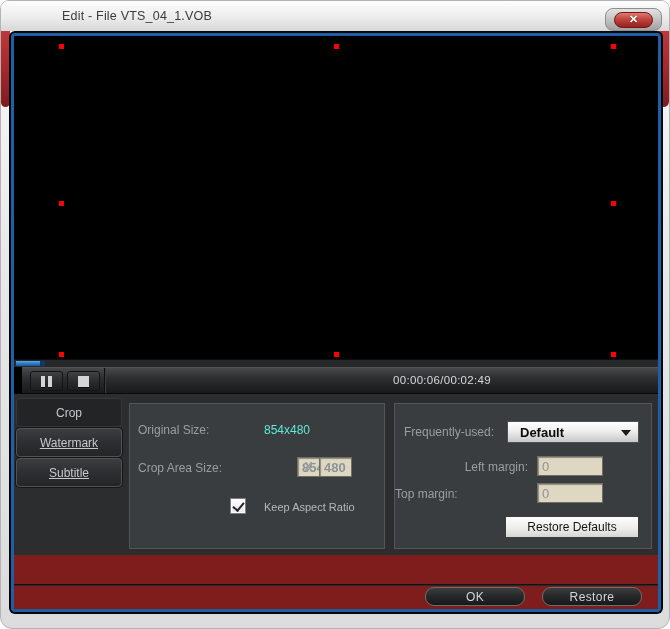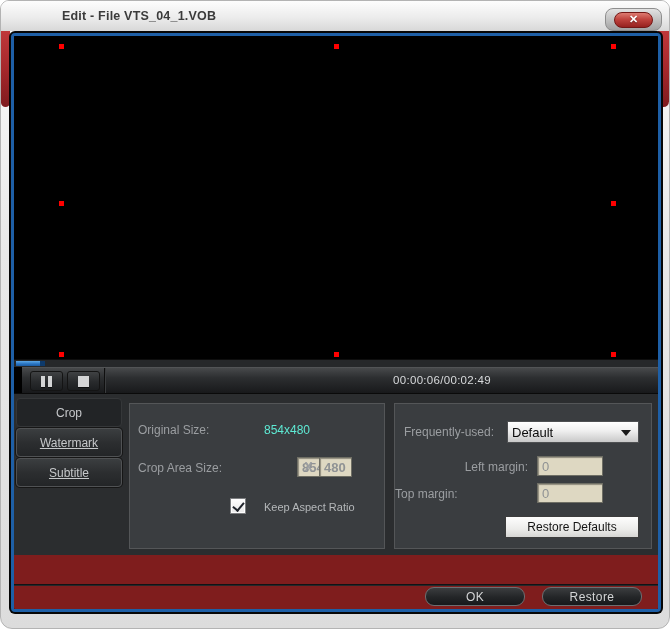--- a/index.html
+++ b/index.html
@@ -15,21 +15,21 @@
 
   
   .red-accent { position:absolute; top:26px; height:80px; z-index:1;
     background:linear-gradient(180deg,#c2393c 0%,#a3272b 55%,#7f1b1f 100%); }
   .red-accent.left  { left:0; width:9px;  border-radius:0 0 7px 7px; }
   .red-accent.right { right:0; width:11px; border-radius:0 0 7px 7px; }
 
   
   .titlebar { position:absolute; left:0; top:0; width:100%; height:30px; z-index:3;
     background:linear-gradient(180deg,#fdfdfd 0%,#ececec 55%,#d8d8d8 100%); }
-  .title-text { position:absolute; left:17px; top:8px; font-size:12.5px; font-weight:bold; color:#3b3b3b; letter-spacing:.2px;padding-left:44px; }
+  .title-text { position:absolute; left:17px; top:8px; font-size:12.5px; font-weight:normal; color:#3b3b3b; letter-spacing:.2px;padding-left:44px; }
   .close-wrap { position:absolute; right:7px; top:7px; width:57px; height:23px;
     background:linear-gradient(180deg,#e2e2e2 0%,#bcbcbc 60%,#a2a2a2 100%);
     border:1px solid #8e8e8e; border-radius:8px;
     display:flex; align-items:center; justify-content:center; }
   .close-btn { width:39px; height:16px; border-radius:8px; cursor:default;
     background:linear-gradient(180deg,#dd7b71 0%,#c0443e 45%,#96211f 100%);
     border:1px solid #731715;
     display:flex; align-items:center; justify-content:center; }
   .close-btn .x { color:#ffffff; font-size:11px; font-weight:bold; line-height:1; text-shadow:0 1px 1px rgba(60,0,0,.6); }
 
@@ -95,21 +95,21 @@
   .checkbox { position:absolute; left:100px; top:94px; width:16px; height:16px;
     background:linear-gradient(180deg,#ffffff 0%,#e8e8e8 100%);
     border:1px solid #7d7f81; box-shadow:inset 0 0 0 1px #fdfdfd; }
   .checkbox::after { content:""; position:absolute; left:4px; top:1px; width:5px; height:9px;
     border-right:2px solid #20242c; border-bottom:2px solid #20242c; transform:rotate(40deg); }
 
   .dropdown { position:absolute; left:112px; top:17px; width:132px; height:22px;
     background:linear-gradient(180deg,#ffffff 0%,#efefef 45%,#c8c8c8 100%);
     border:1px solid #4e5052; box-shadow:inset 0 1px 0 #fff;
     display:flex; align-items:center; }
-  .dropdown .dd-text { padding-left:4px; font-size:13px; font-weight:normal; color:#0b0b0b; }
+  .dropdown .dd-text { padding-left:12px; font-size:13px; font-weight:bold; color:#0b0b0b; }
   .dd-arrow { position:absolute; right:7px; top:8px; width:0; height:0;
     border-left:5px solid transparent; border-right:5px solid transparent; border-top:6px solid #1a1a1a; }
 
   .restore-btn { position:absolute; left:110px; top:112px; width:134px; height:22px;
     background:linear-gradient(180deg,#fdfdfd 0%,#ececea 60%,#d6d6d4 100%);
     border:1px solid #3c3c3c;
     display:flex; align-items:center; justify-content:center;
     color:#141414; font-size:12px; }
 
   

